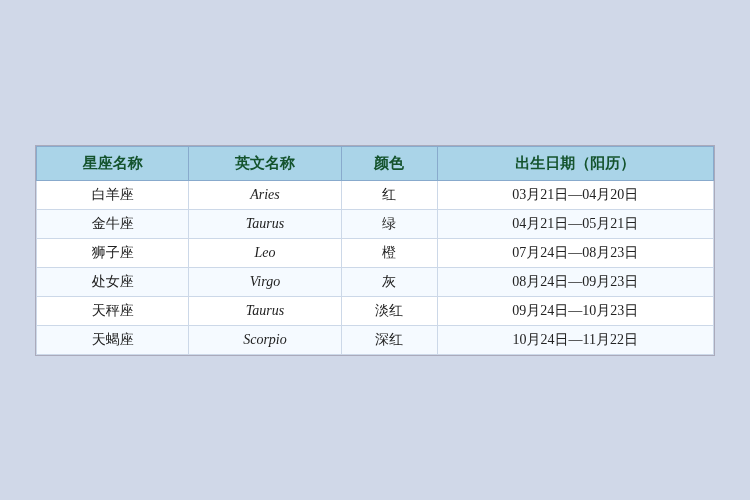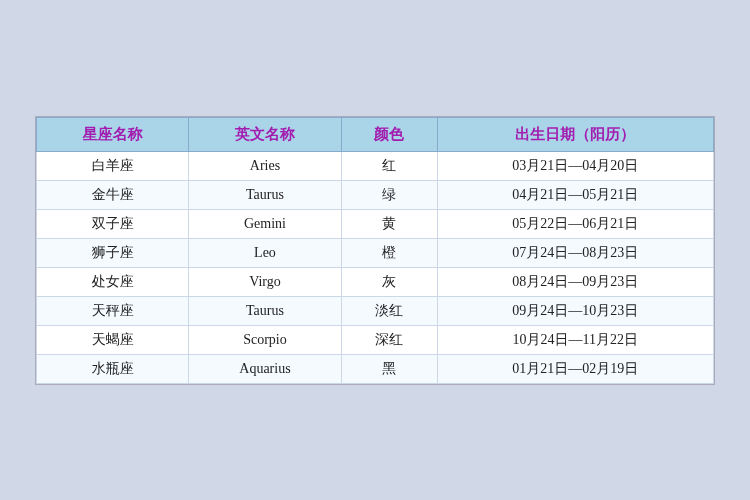--- a/index.html
+++ b/index.html
@@ -23,39 +23,40 @@
     }
     thead tr {
       background-color: #aad4e8;
     }
     thead th {
       border: 1px solid #88aacc;
       padding: 7px 10px;
       text-align: center;
       font-size: 15px;
       font-weight: bold;
-      color: #a21caf;
+      color: #14532d;
     }
     tbody tr {
       background-color: #ffffff;
     }
     tbody tr:nth-child(even) {
       background-color: #f5faff;
     }
     tbody td {
       border: 1px solid #ccd8e8;
       padding: 5px 10px;
       text-align: center;
       font-size: 14px;
       color: #222;
     }
     tbody td:first-child {
       font-size: 14px;
     }
     tbody td:nth-child(2) {
+      font-style: italic;
     }
   </style>
 </head>
 <body>
 
 <div class="table-container">
   <table>
     <thead>
       <tr>
         <th>星座名称</th>
@@ -71,26 +72,20 @@
           <td>红</td>
           <td>03月21日—04月20日</td>
         </tr>
         <tr>
           <td>金牛座</td>
           <td>Taurus</td>
           <td>绿</td>
           <td>04月21日—05月21日</td>
         </tr>
         <tr>
-          <td>双子座</td>
-          <td>Gemini</td>
-          <td>黄</td>
-          <td>05月22日—06月21日</td>
-        </tr>
-        <tr>
           <td>狮子座</td>
           <td>Leo</td>
           <td>橙</td>
           <td>07月24日—08月23日</td>
         </tr>
         <tr>
           <td>处女座</td>
           <td>Virgo</td>
           <td>灰</td>
           <td>08月24日—09月23日</td>
@@ -100,21 +95,15 @@
           <td>Taurus</td>
           <td>淡红</td>
           <td>09月24日—10月23日</td>
         </tr>
         <tr>
           <td>天蝎座</td>
           <td>Scorpio</td>
           <td>深红</td>
           <td>10月24日—11月22日</td>
         </tr>
-        <tr>
-          <td>水瓶座</td>
-          <td>Aquarius</td>
-          <td>黑</td>
-          <td>01月21日—02月19日</td>
-        </tr>
       </tbody>
   </table>
 </div>
 
 </body></html>

